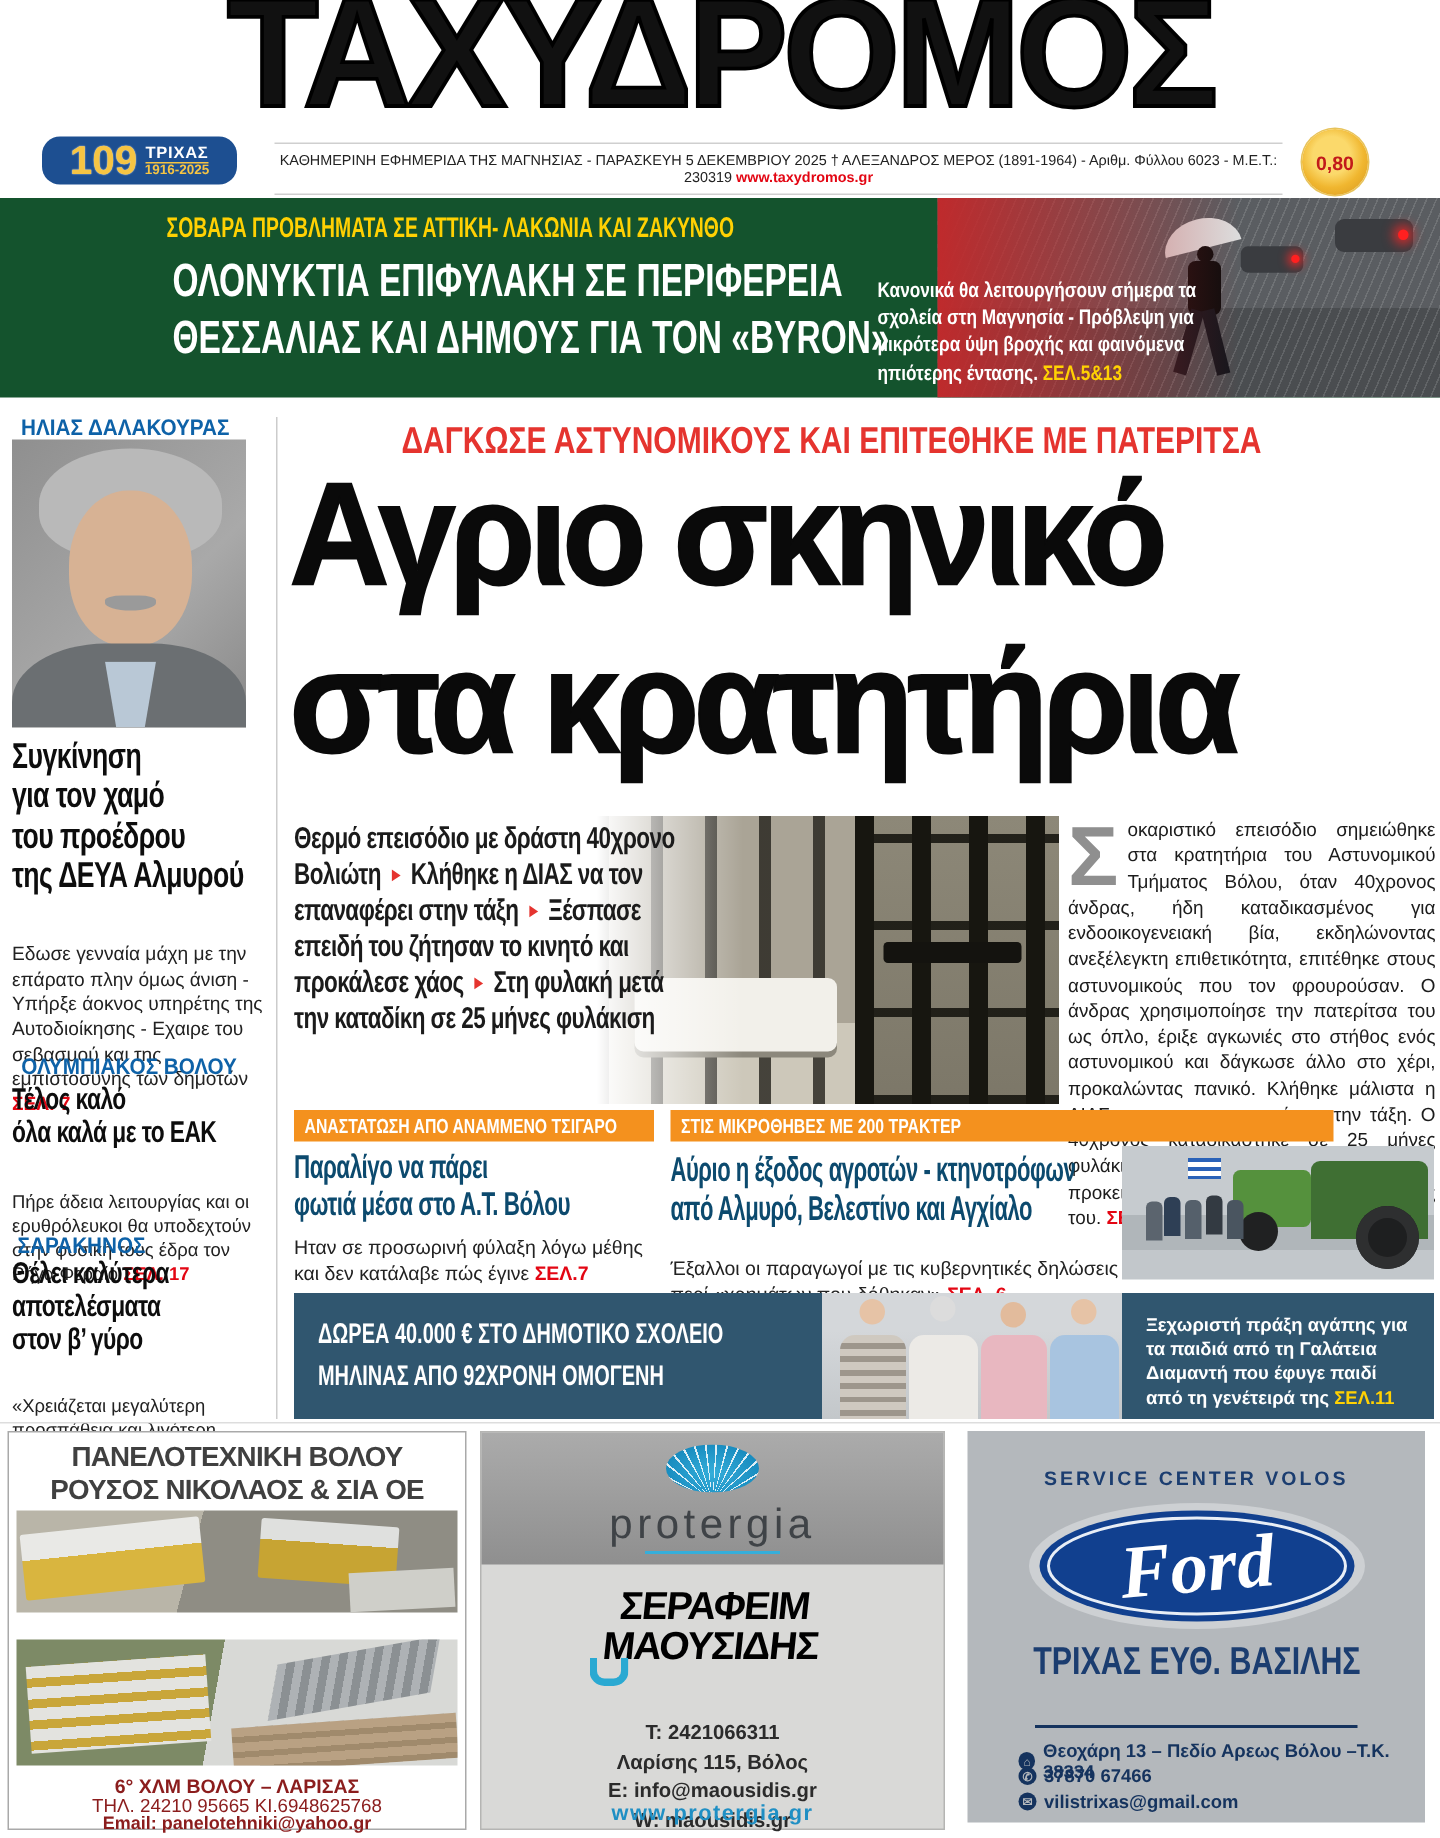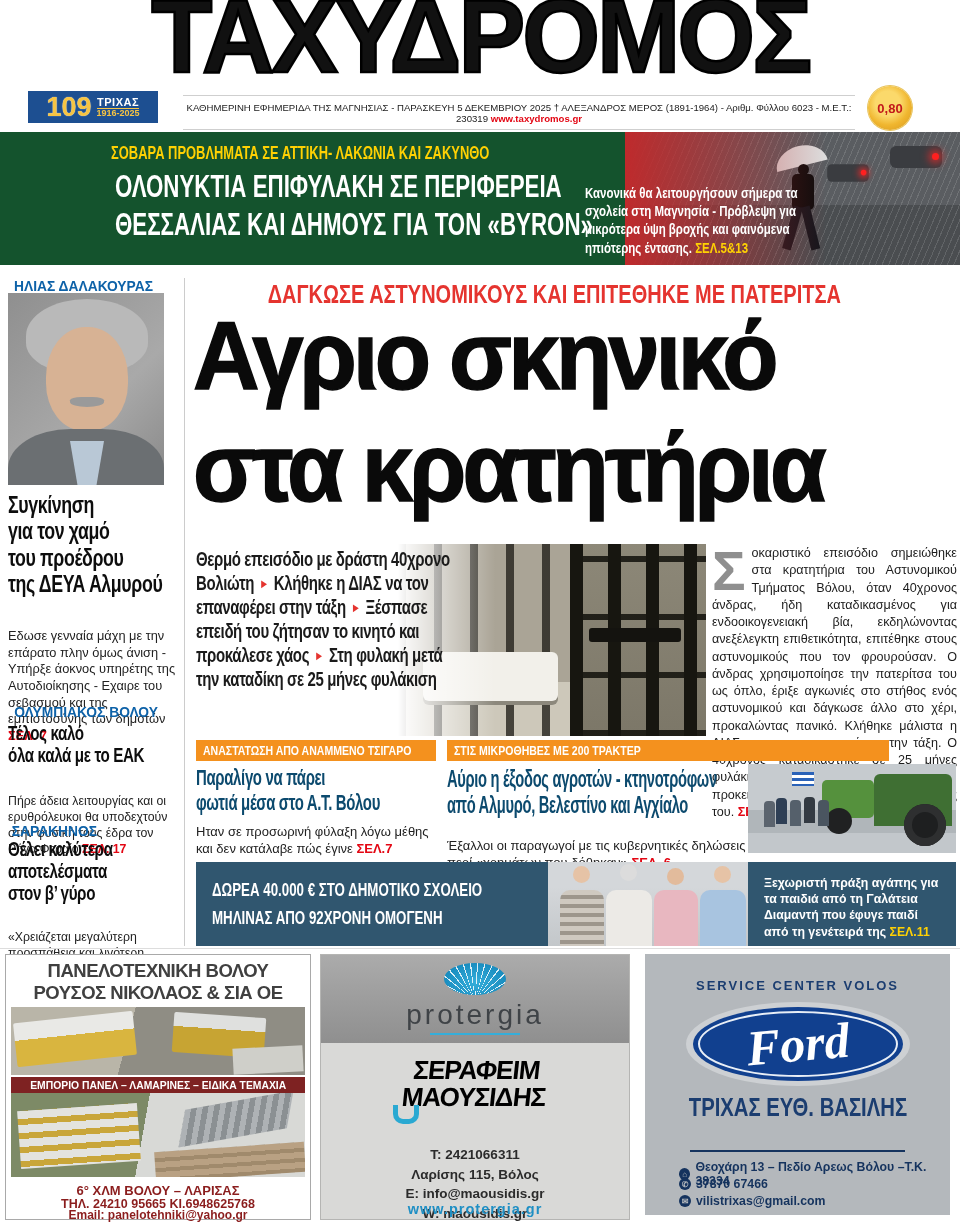--- a/index.html
+++ b/index.html
@@ -9,21 +9,21 @@
   .preline{white-space:pre-line;}
   .cnd{display:inline-block;transform-origin:0 0;}
   .ref{color:#e30613;font-weight:bold;}
   .ref-yellow{color:#ffd103;font-weight:bold;}
 
   
   #masthead{left:0;top:-14px;width:960px;height:104px;text-align:center;}
   #masthead .title{font-size:101px;font-weight:bold;letter-spacing:-3px;line-height:1;
     -webkit-text-stroke:2.5px #000;transform:scale(.99,1.02);display:inline-block;}
   
-  #badge{left:28px;top:91px;width:130px;height:32px;background:#1d4f91;border-radius:0;
+  #badge{left:28px;top:91px;width:130px;height:32px;background:#1d4f91;border-radius:12px;
     display:flex;align-items:center;justify-content:center;gap:5px;}
   #badge .num{font-size:27px;font-weight:bold;color:#f6c443;text-shadow:0 0 1px #fff;line-height:1;}
   #badge .col{display:flex;flex-direction:column;align-items:center;line-height:1.1;}
   #badge .lbl{color:#fff;font-weight:bold;font-size:11px;border-bottom:1px solid #f6c443;letter-spacing:.5px;}
   #badge .yrs{color:#f6c443;font-size:9px;font-weight:bold;}
   #infotext{left:183px;top:95px;width:672px;text-align:center;font-size:9.6px;color:#222;
     padding:6px 0 5px 0;border-top:1px solid #cfcfcf;border-bottom:1px solid #cfcfcf;}
   #infotext .site{color:#e30613;font-weight:bold;}
   #coin{left:868px;top:86px;width:44px;height:44px;border-radius:50%;
     background:radial-gradient(circle at 45% 40%,#fbd96b 0 35%,#f0b62f 60%,#d3941d 100%);
@@ -119,21 +119,21 @@
   #panel-photo1 .stack2{position:absolute;right:40px;top:8px;width:92px;height:40px;background:linear-gradient(180deg,#dfe0de 0 35%,#c7a433 35% 100%);transform:rotate(4deg);border-radius:2px;}
   #panel-photo1 .stack3{position:absolute;right:2px;bottom:2px;width:70px;height:26px;background:#cfcfc9;transform:rotate(-3deg);}
   #ad-panel .strip{position:absolute;left:5px;top:122px;width:294px;height:16px;background:#7e2222;color:#fff;font-weight:bold;font-size:11.5px;line-height:16px;text-align:center;}
   #ad-panel .strip span{display:inline-block;transform:scaleX(.9);}
   #panel-photo2{position:absolute;left:5px;top:138px;width:294px;height:84px;overflow:hidden;
     background:linear-gradient(100deg,#7d8a66 0 45%,#d8d9d6 45% 100%);}
   #panel-photo2 .stack{position:absolute;left:8px;top:14px;width:120px;height:58px;background:repeating-linear-gradient(180deg,#e3e3df 0 8px,#c9a63a 8px 14px);transform:rotate(-4deg);}
   #panel-photo2 .sheet{position:absolute;right:14px;top:8px;width:110px;height:36px;background:repeating-linear-gradient(90deg,#aeb2b5 0 6px,#8b9093 6px 12px);transform:rotate(-10deg) skewX(-20deg);}
   #panel-photo2 .wood{position:absolute;right:0;bottom:0;width:150px;height:30px;background:repeating-linear-gradient(180deg,#b9a183 0 6px,#a08a6c 6px 10px);transform:rotate(-4deg);}
   #ad-panel .c1{position:absolute;left:0;top:228px;width:100%;text-align:center;color:#8b1d1d;font-weight:bold;font-size:13px;}
-  #ad-panel .c2{position:absolute;left:0;top:242px;width:100%;text-align:center;color:#8b1d1d;font-weight:bold;font-size:12.5px;}
+  #ad-panel .c2{position:absolute;left:0;top:242px;width:100%;text-align:center;color:#8b1d1d;font-weight:normal;font-size:12.5px;}
   #ad-panel .c3{position:absolute;left:0;top:253px;width:100%;text-align:center;color:#8b1d1d;font-weight:bold;font-size:12px;}
 
   #ad-prot{left:320px;top:954px;width:310px;height:266px;position:absolute;background:#d9d9d7;border:1px solid #b5b5b3;box-sizing:border-box;}
   #ad-prot .head{position:absolute;left:0;top:0;width:100%;height:88px;background:linear-gradient(180deg,#ababab,#8f8f8f);text-align:center;}
   .prot-ellipse{display:inline-block;width:62px;height:32px;border-radius:50%;margin-top:8px;
     background:repeating-conic-gradient(from -72deg at 50% 118%,rgba(255,255,255,0) 0 9deg,rgba(255,255,255,.85) 9deg 11deg),radial-gradient(ellipse at 50% 60%,#35aeda 0,#0d7fb5 100%);}
   .prot-word{font-size:28px;color:#3f4347;letter-spacing:3px;line-height:1;margin-top:2px;}
   .prot-underline{width:90px;height:2px;background:#35aeda;margin:4px auto 0;}
   #dealer-logo{position:absolute;left:0;top:102px;width:100%;text-align:center;font-size:26px;font-weight:bold;color:#000;line-height:1.05;letter-spacing:-1px;transform:skewX(-6deg);}
   #dealer-accent{position:absolute;left:72px;top:150px;width:16px;height:14px;border:5px solid #2aa9d2;border-top:none;border-radius:0 0 10px 10px;}
@@ -304,21 +304,20 @@
 <div id="hr-bottom"></div>
 
 <div id="ad-panel">
   <div class="title preline">ΠΑΝΕΛΟΤΕΧΝΙΚΗ ΒΟΛΟΥ
 ΡΟΥΣΟΣ ΝΙΚΟΛΑΟΣ &amp; ΣΙΑ ΟΕ</div>
   <div id="panel-photo1">
     <div class="stack1"></div>
       <div class="stack2"></div>
       <div class="stack3"></div>
   </div>
-  <div class="strip"><span>ΕΜΠΟΡΙΟ ΠΑΝΕΛ – ΛΑΜΑΡΙΝΕΣ – ΕΙΔΙΚΑ ΤΕΜΑΧΙΑ</span></div>
   <div id="panel-photo2">
     <div class="stack"></div>
       <div class="sheet"></div>
       <div class="wood"></div>
   </div>
   <div class="c1">6° ΧΛΜ ΒΟΛΟΥ – ΛΑΡΙΣΑΣ</div>
   <div class="c2">ΤΗΛ.  24210 95665 ΚΙ.6948625768</div>
   <div class="c3">Email: panelotehniki@yahoo.gr</div>
 </div>
 

